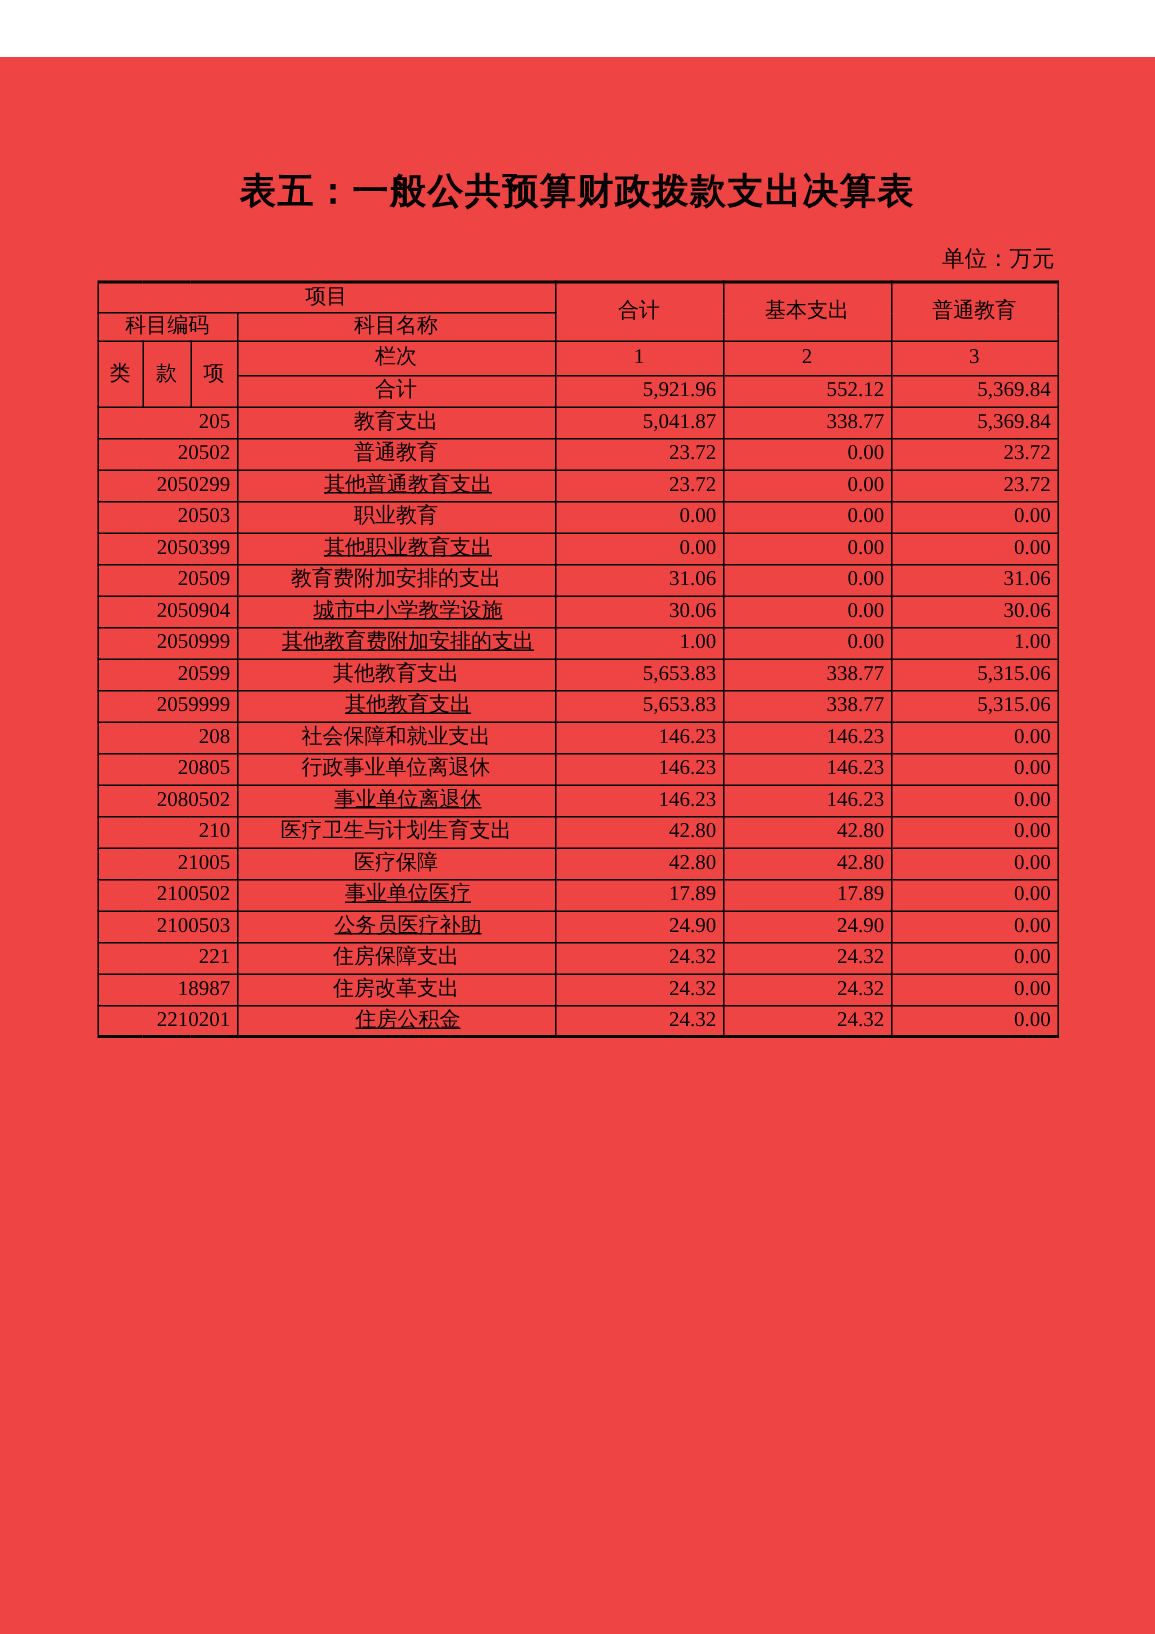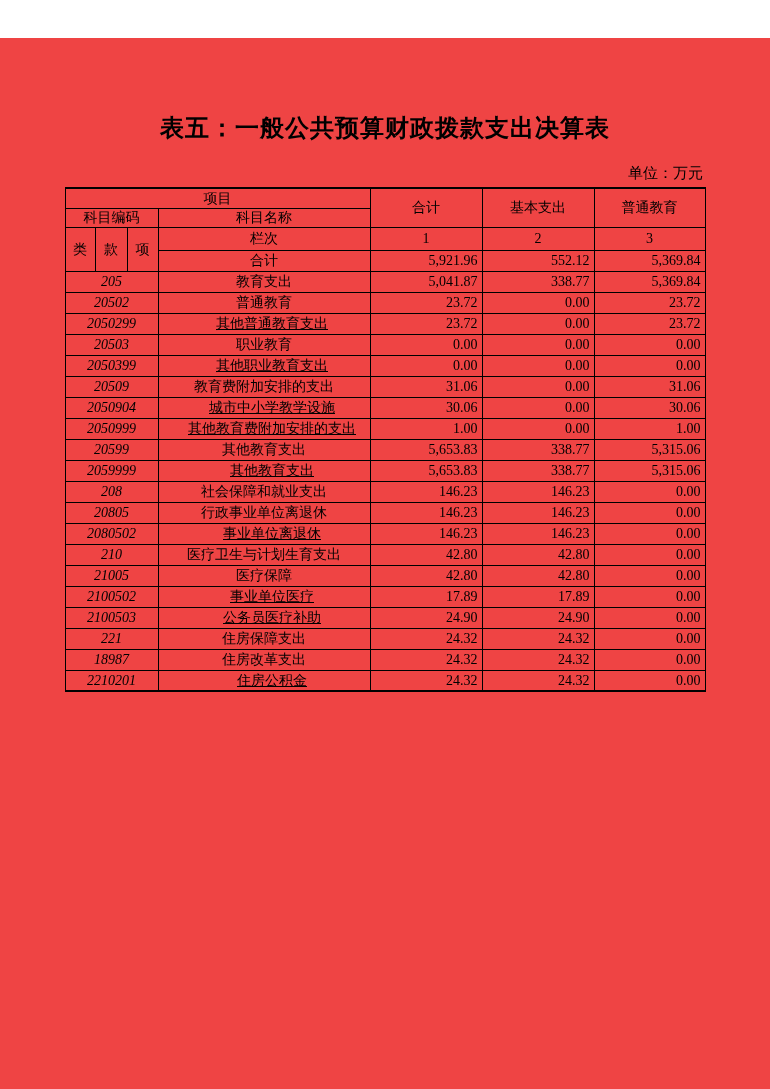--- a/index.html
+++ b/index.html
@@ -54,21 +54,21 @@
     white-space: nowrap;
     overflow: hidden;
     line-height: 1.25;
   }
   tr.hr1 > th { height: 19px; text-align: center; }
   tr.hr2 > th { height: 15px; text-align: center; }
   tr.hr3 > th, tr.hr3 > td { height: 22px; text-align: center; }
   tr.hr4 > th, tr.hr4 > td { height: 20px; }
   tr.hr4 > th { text-align: center; }
   tbody tr { height: 21px; }
-  td.code { text-align: center; padding-left: 5px; font-style: italic; }
+  td.code { text-align: right; padding-left: 5px; }
   td.name { text-align: center; padding-left: 6px; }
   td.name.indent { padding-left: 20px; text-decoration: underline; }
   td.num  { text-align: right; padding-right: 8px; }
   td.cidx { text-align: center; }
 </style>
 </head>
 <body>
 
 <div class="page">
 

